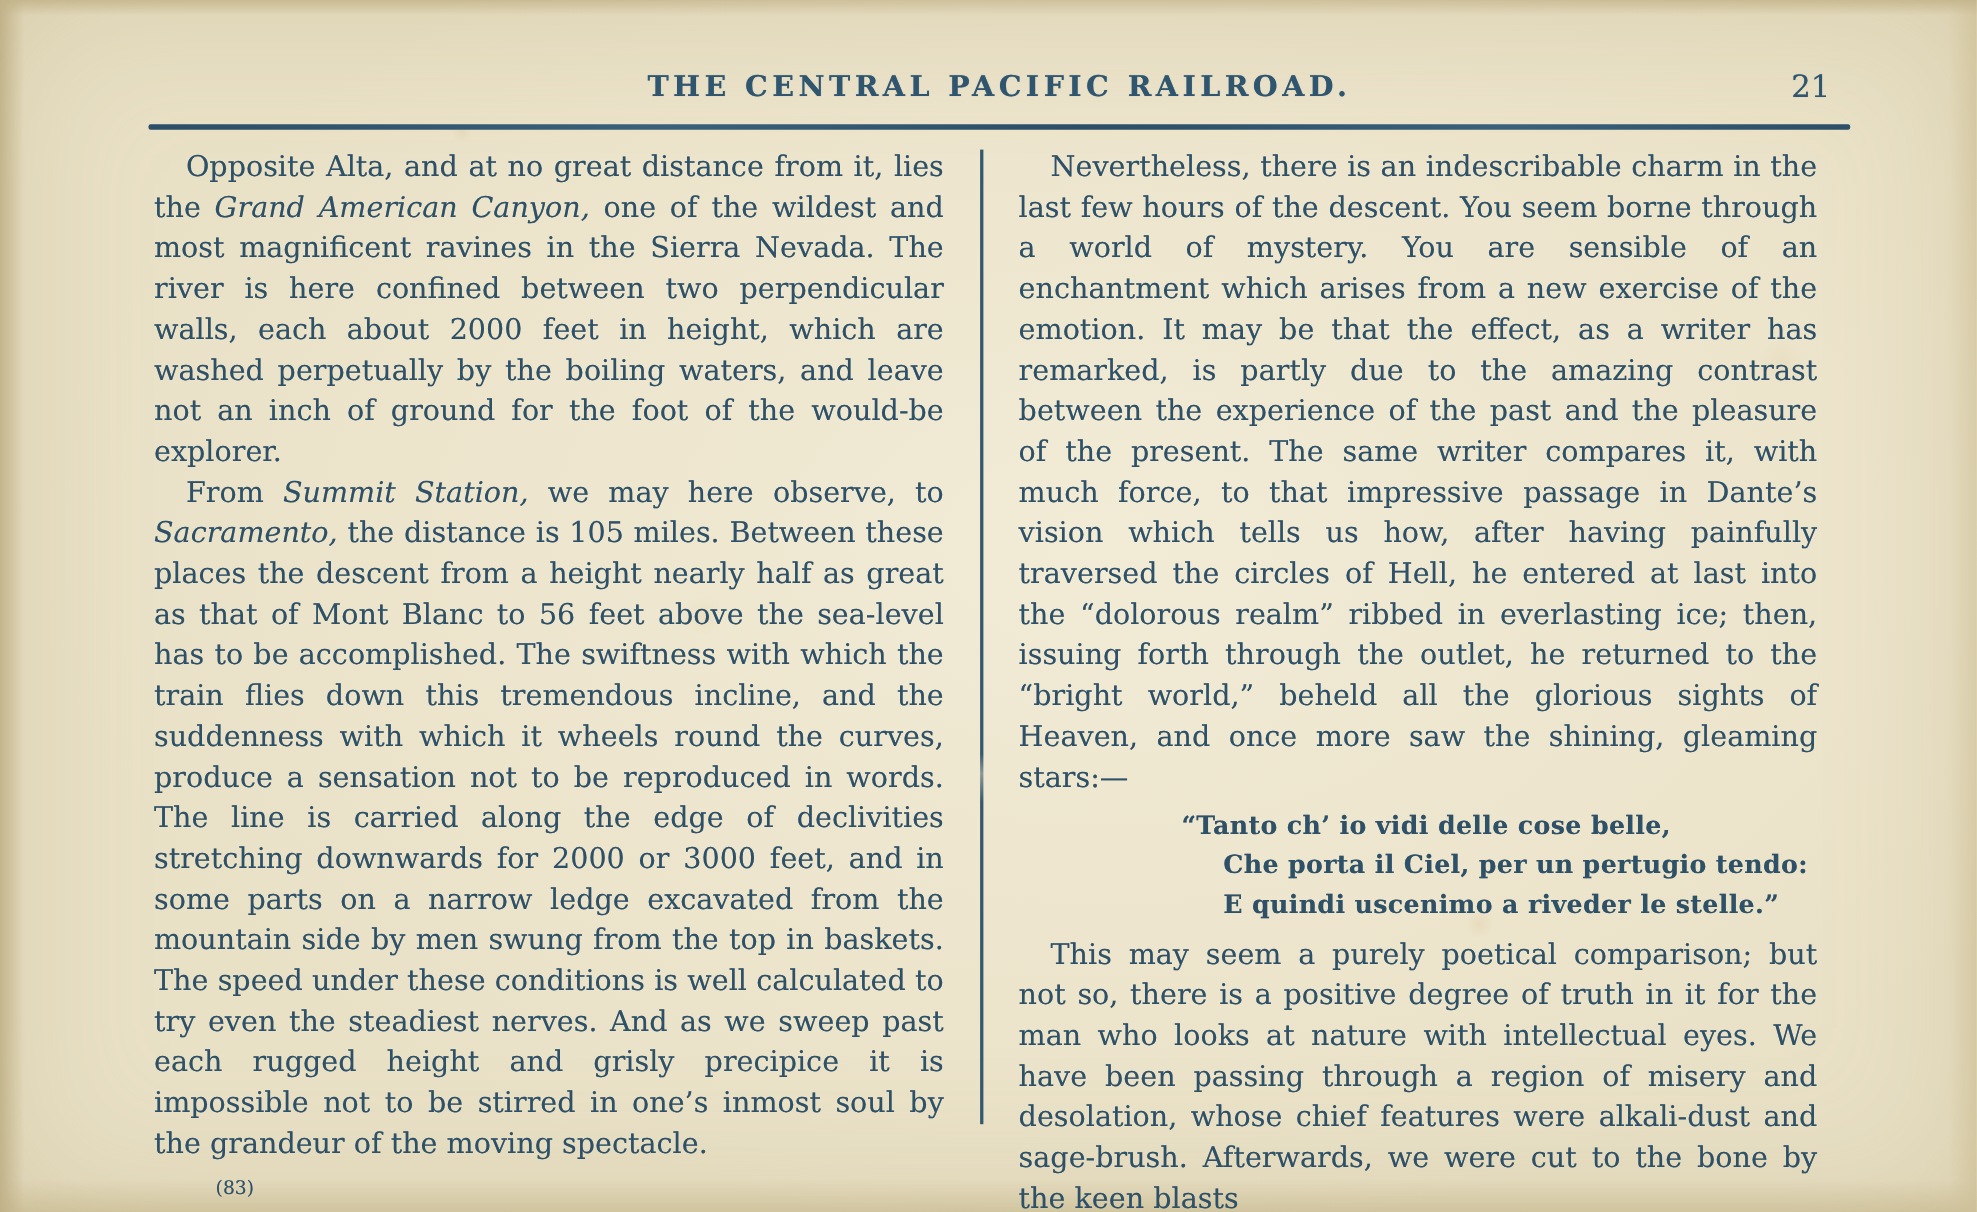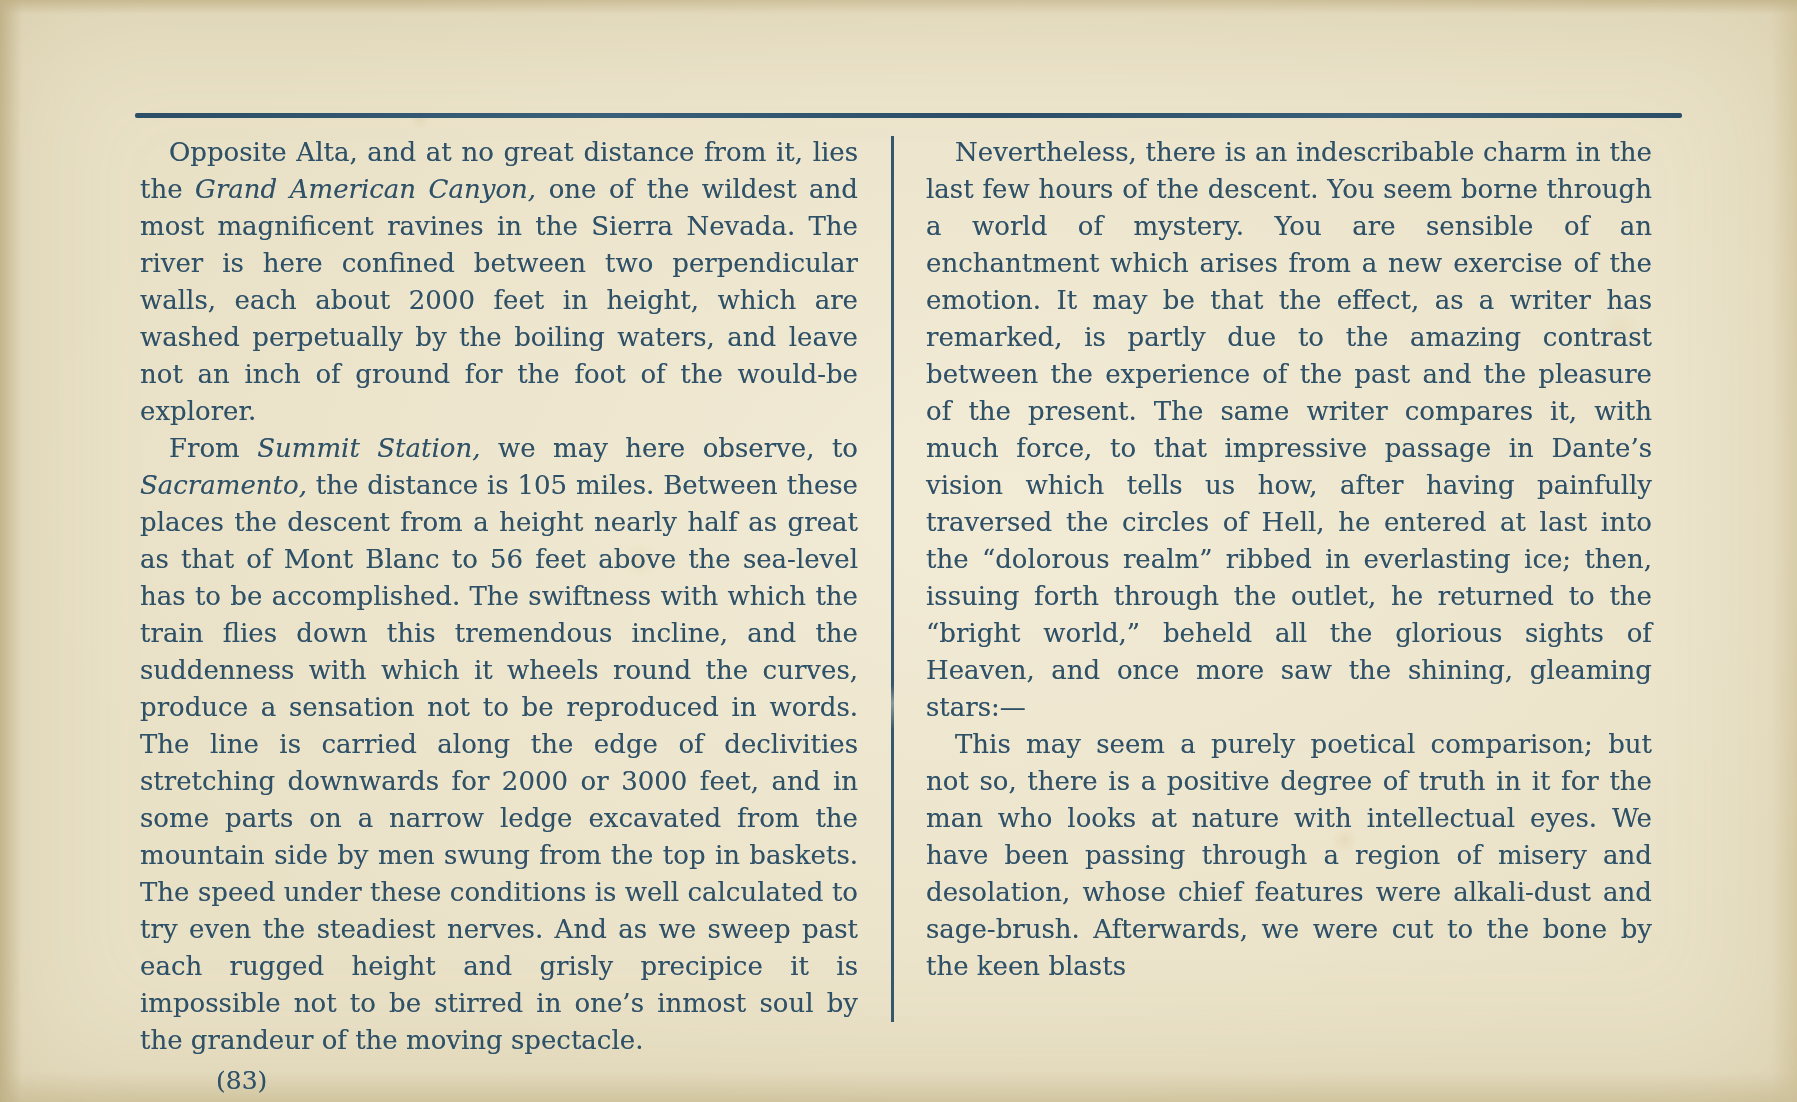--- a/index.html
+++ b/index.html
@@ -97,52 +97,61 @@
     height: 886px;
     margin: 2px 16px 0 17px;
     background: linear-gradient(to bottom, #35586e 0%, #35586e 62%, rgba(53,88,110,0.55) 64%, #35586e 67%, #35586e 100%);
   }
   .para { margin: 0; }
   .para.indent { text-indent: 29px; }
   .para i { font-style: italic; }
 
   .signature {
     margin-top: 3px;
-    margin-left: 76px;
-    font-size: 25px;
+    margin-left: 56px;
+    font-size: 17px;
   }
 
   .verse {
     margin: 7px 0 9px 148px;
     font-size: 23px;
     line-height: 36px;
     font-weight: bold;
     text-align: left;
     letter-spacing: 0.3px;
   }
   .verse .v2, .verse .v3 { margin-left: 38px; }
 </style>
 </head>
 <body>
 
 <div class="page">
 
+  <div class="header">
+    <span class="running-title">THE CENTRAL PACIFIC RAILROAD.</span>
+    <span class="page-number">21</span>
+  </div>
 
   <div class="rule"></div>
 
   <div class="columns">
 
     <div class="col left">
       <p class="para indent"><span>Opposite Alta, and at no great distance from it, lies the </span><i>Grand American Canyon,</i><span> one of the wildest and most magnificent ravines in the Sierra Nevada.  The river is here confined between two perpendicular walls, each about 2000 feet in height, which are washed perpetually by the boiling waters, and leave not an inch of ground for the foot of the would-be explorer.</span></p>
       <p class="para indent"><span>From </span><i>Summit Station,</i><span> we may here observe, to </span><i>Sacramento,</i><span> the distance is 105 miles.  Between these places the descent from a height nearly half as great as that of Mont Blanc to 56 feet above the sea-level has to be accomplished.  The swiftness with which the train flies down this tremendous incline, and the suddenness with which it wheels round the curves, produce a sensation not to be reproduced in words.  The line is carried along the edge of declivities stretching downwards for 2000 or 3000 feet, and in some parts on a narrow ledge excavated from the mountain side by men swung from the top in baskets.  The speed under these conditions is well calculated to try even the steadiest nerves.  And as we sweep past each rugged height and grisly precipice it is impossible not to be stirred in one’s inmost soul by the grandeur of the moving spectacle.</span></p>
       <div class="signature">(83)</div>
     </div>
 
     <div class="divider"></div>
 
     <div class="col right">
       <p class="para indent">Nevertheless, there is an indescribable charm in the last few hours of the descent.  You seem borne through a world of mystery.  You are sensible of an enchantment which arises from a new exercise of the emotion.  It may be that the effect, as a writer has remarked, is partly due to the amazing contrast between the experience of the past and the pleasure of the present.  The same writer compares it, with much force, to that impressive passage in Dante’s vision which tells us how, after having painfully traversed the circles of Hell, he entered at last into the “dolorous realm” ribbed in everlasting ice; then, issuing forth through the outlet, he returned to the “bright world,” beheld all the glorious sights of Heaven, and once more saw the shining, gleaming stars:—</p>
+      <div class="verse">
+        <div class="v1">“Tanto ch’ io vidi delle cose belle,</div>
+        <div class="v2">Che porta il Ciel, per un pertugio tendo:</div>
+        <div class="v3">E quindi uscenimo a riveder le stelle.”</div>
+      </div>
       <p class="para indent">This may seem a purely poetical comparison; but not so, there is a positive degree of truth in it for the man who looks at nature with intellectual eyes.  We have been passing through a region of misery and desolation, whose chief features were alkali-dust and sage-brush.  Afterwards, we were cut to the bone by the keen blasts</p>
     </div>
 
   </div>
 
 </div>
 
 </body></html>

